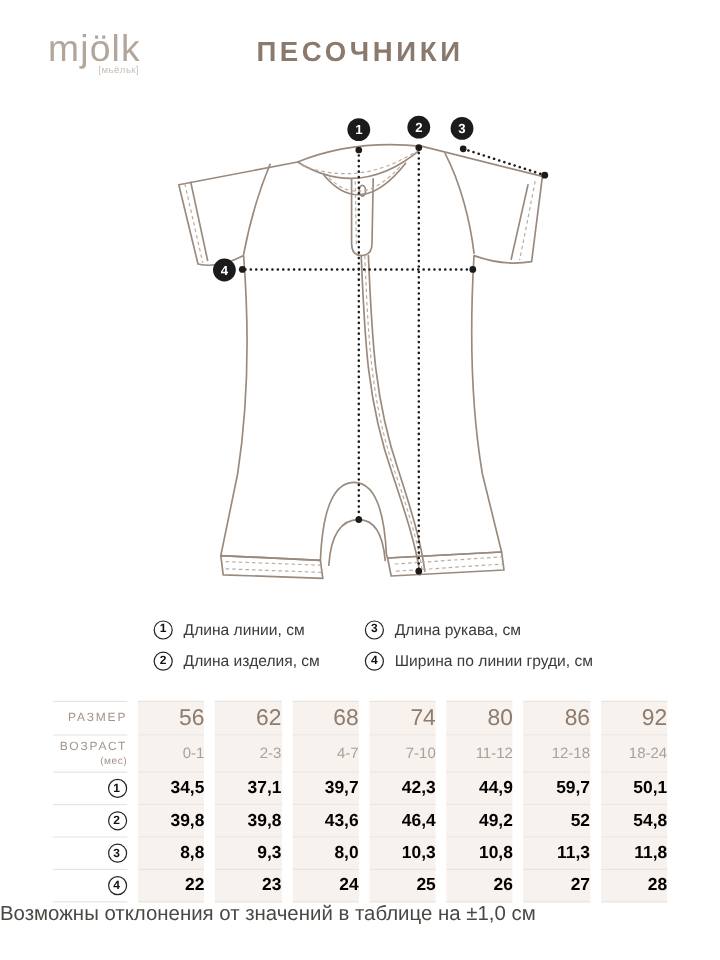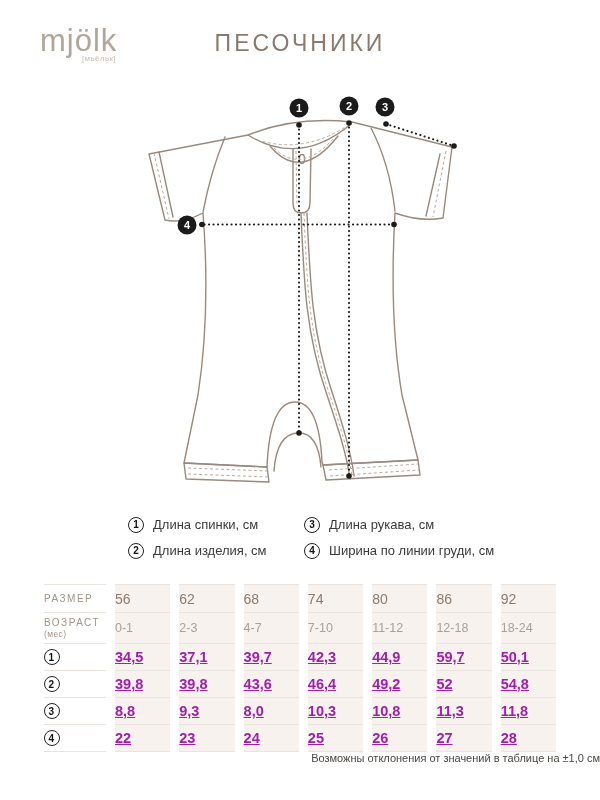--- a/index.html
+++ b/index.html
@@ -4,21 +4,21 @@
 <style>
   html,body{margin:0;padding:0;background:#fff;}
   .page{position:relative;width:600px;height:800px;background:#ffffff;
         font-family:"Liberation Sans",sans-serif;overflow:hidden;}
 
   
   .logo{position:absolute;left:40px;top:24px;width:76px;}
   .logo-word{font-size:31px;line-height:34px;font-weight:400;letter-spacing:1px;color:#b2a59a;}
   .logo-sub{font-size:8px;letter-spacing:.4px;color:#c9bfb5;text-align:right;margin-top:-4px;}
   .title{position:absolute;left:0;top:30px;width:100%;margin:0;text-align:center;
-         font-size:23px;font-weight:400;letter-spacing:3px;color:#8a796c;}
+         font-size:23px;font-weight:700;letter-spacing:3px;color:#8a796c;}
 
   
   .diagram{position:absolute;left:130px;top:95px;width:340px;height:400px;}
   .diagram svg{display:block;width:100%;height:100%;}
   .marker-num{font-size:11px;font-weight:700;fill:#ffffff;text-anchor:middle;
               font-family:"Liberation Sans",sans-serif;}
 
   
   .legend{position:absolute;left:128px;top:516px;display:grid;
           grid-template-columns:176px auto;grid-template-rows:repeat(2,17px);
@@ -26,35 +26,35 @@
   .legend-item{display:flex;align-items:center;gap:9px;}
   .circle-num{width:16px;height:16px;min-width:16px;box-sizing:border-box;
               border:1.2px solid #222;border-radius:50%;
               display:inline-flex;align-items:center;justify-content:center;
               font-size:10px;font-weight:700;color:#111;background:#fff;}
   .legend-label{font-size:13px;color:#3a3a3a;white-space:nowrap;}
 
   
   table.sizes{position:absolute;left:35px;top:584px;width:530px;table-layout:fixed;
               border-collapse:separate;border-spacing:9px 0;}
-  table.sizes td{text-align:left;vertical-align:middle;padding:0;
+  table.sizes td{text-align:right;vertical-align:middle;padding:0;
                  border-bottom:1px solid #eae4df;}
   tr.size-row td{border-top:1px solid #eae4df;height:27px;}
   tr.age-row td{height:30px;}
   tr.meas-row td{height:26px;}
   td.data{background:#f7f2ee;}
-  tr.size-row td.data{font-size:14px;color:#8d7b6e;font-weight:400;}
+  tr.size-row td.data{font-size:19px;color:#8d7b6e;font-weight:400;}
   tr.age-row td.data{font-size:12.5px;color:#a8a09b;margin-left:48px;}
-  tr.meas-row td.data{font-size:14.5px;color:#a21caf;font-weight:700;text-decoration:underline;}
+  tr.meas-row td.data{font-size:14.5px;color:#000000;font-weight:700;}
   td.lbl{font-size:10px;color:#a2948a;letter-spacing:1.5px;font-weight:400;}
   .age-sub{display:block;font-size:8.5px;letter-spacing:.4px;margin-top:1px;}
 
   
-  .footnote{position:absolute;left:0;top:752px;width:100%;text-align:right;
-            font-size:11px;color:#4b4743;}
+  .footnote{position:absolute;left:0;top:752px;width:100%;text-align:left;
+            font-size:17px;color:#4b4743;}
 </style>
 </head>
 <body>
 
 <div class="page">
 
   <div class="logo">
     <div class="logo-word">mjölk</div>
     <div class="logo-sub">[мьёльк]</div>
   </div>
@@ -140,21 +140,21 @@
       <g>
         <circle cx="57" cy="130" r="9.5" fill="#1b1b1b"></circle>
         <text class="marker-num" x="57" y="134">4</text>
       </g>
     </svg>
   </div>
 
   <div class="legend" id="legend">
       <div class="legend-item">
         <span class="circle-num">1</span>
-        <span class="legend-label">Длина спинки, см</span>
+        <span class="legend-label">Длина линии, см</span>
       </div>
       <div class="legend-item">
         <span class="circle-num">2</span>
         <span class="legend-label">Длина изделия, см</span>
       </div>
       <div class="legend-item">
         <span class="circle-num">3</span>
         <span class="legend-label">Длина рукава, см</span>
       </div>
       <div class="legend-item">

